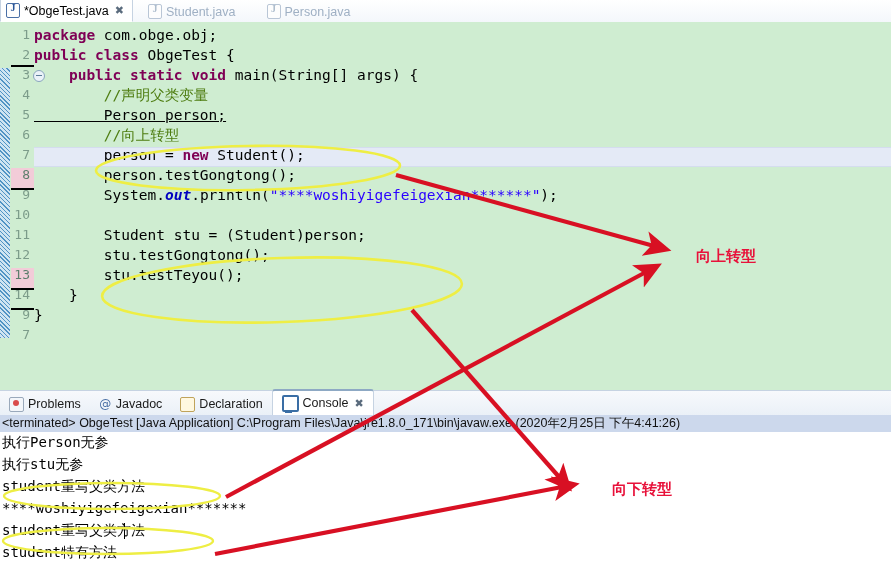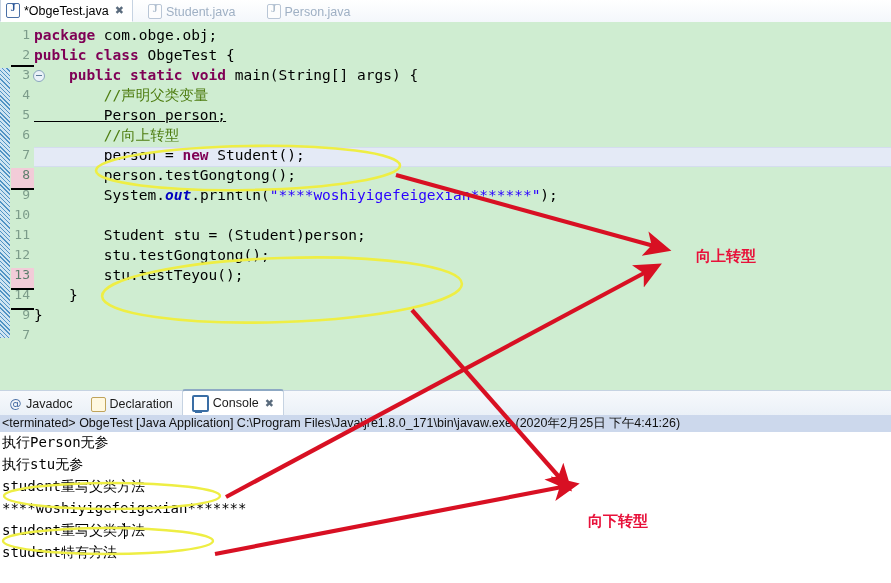--- a/index.html
+++ b/index.html
@@ -219,20 +219,24 @@
     <div class="code" style="top:203px;">        Student stu = (Student)person;</div>
     <div class="code" style="top:223px;">        stu.testGongtong();</div>
     <div class="code" style="top:243px;">        stu.testTeyou();</div>
     <div class="code" style="top:263px;">    }</div>
     <div class="code" style="top:283px;">}</div>
     <div class="code" style="top:303px;"></div>
   </div>
 
   <div class="viewtabs">
     <div class="vtab">
+      <span class="vicon ico-problems"></span>
+      <span>Problems</span>
+    </div>
+    <div class="vtab">
       <span class="vicon ico-javadoc">@</span>
       <span>Javadoc</span>
     </div>
     <div class="vtab">
       <span class="vicon ico-decl"></span>
       <span>Declaration</span>
     </div>
     <div class="vtab active">
       <span class="vicon ico-console"></span>
       <span>Console</span>
@@ -269,15 +273,15 @@
     <line x1="396" y1="175" x2="654" y2="246" stroke="#d81023" stroke-width="4.2" marker-end="url(#arrowhead)"></line>
 
     <line x1="226" y1="497" x2="646" y2="272" stroke="#d81023" stroke-width="4.2" marker-end="url(#arrowhead)"></line>
 
     <line x1="412" y1="310" x2="560" y2="478" stroke="#d81023" stroke-width="4.2" marker-end="url(#arrowhead)"></line>
 
     <line x1="215" y1="554" x2="562" y2="487" stroke="#d81023" stroke-width="4.2" marker-end="url(#arrowhead)"></line>
   </svg>
 
   <div class="anno-label" style="left:672px;top:247px;padding-left:24px;">向上转型</div>
-  <div class="anno-label" style="left:588px;top:480px;margin-top:32px;">向下转型</div>
+  <div class="anno-label" style="left:612px;top:480px;">向下转型</div>
 
 </div>
 
 </body></html>

